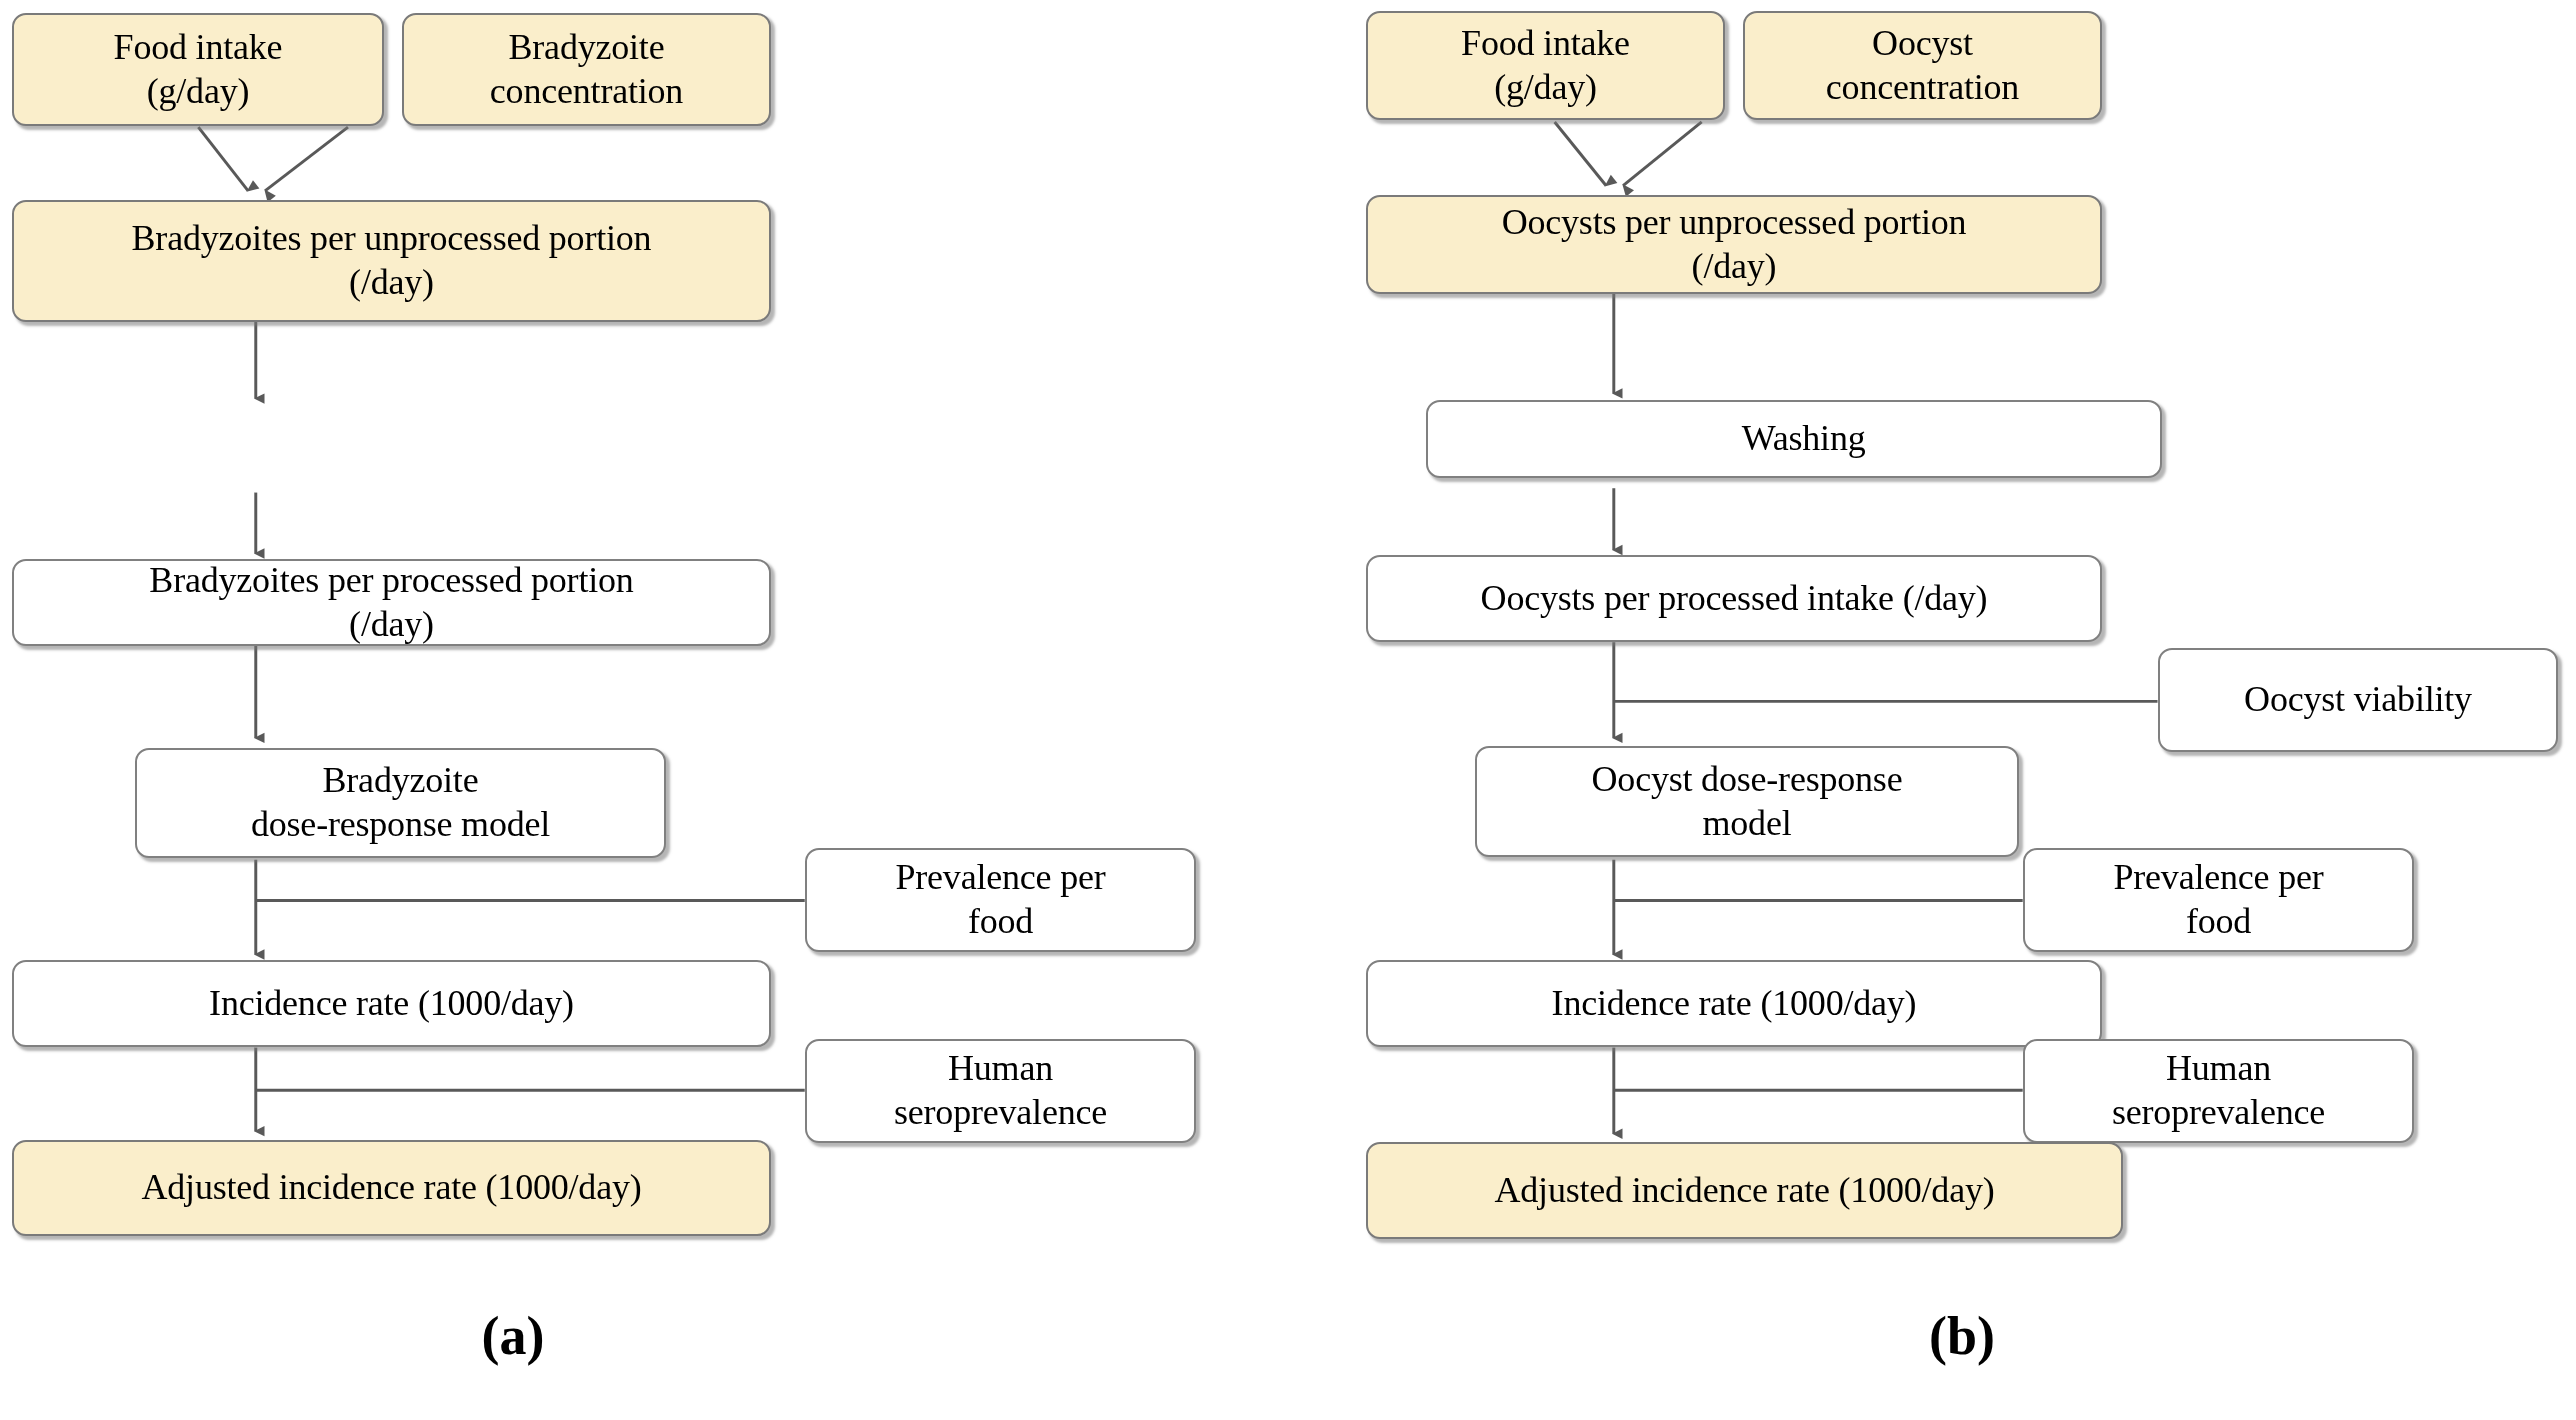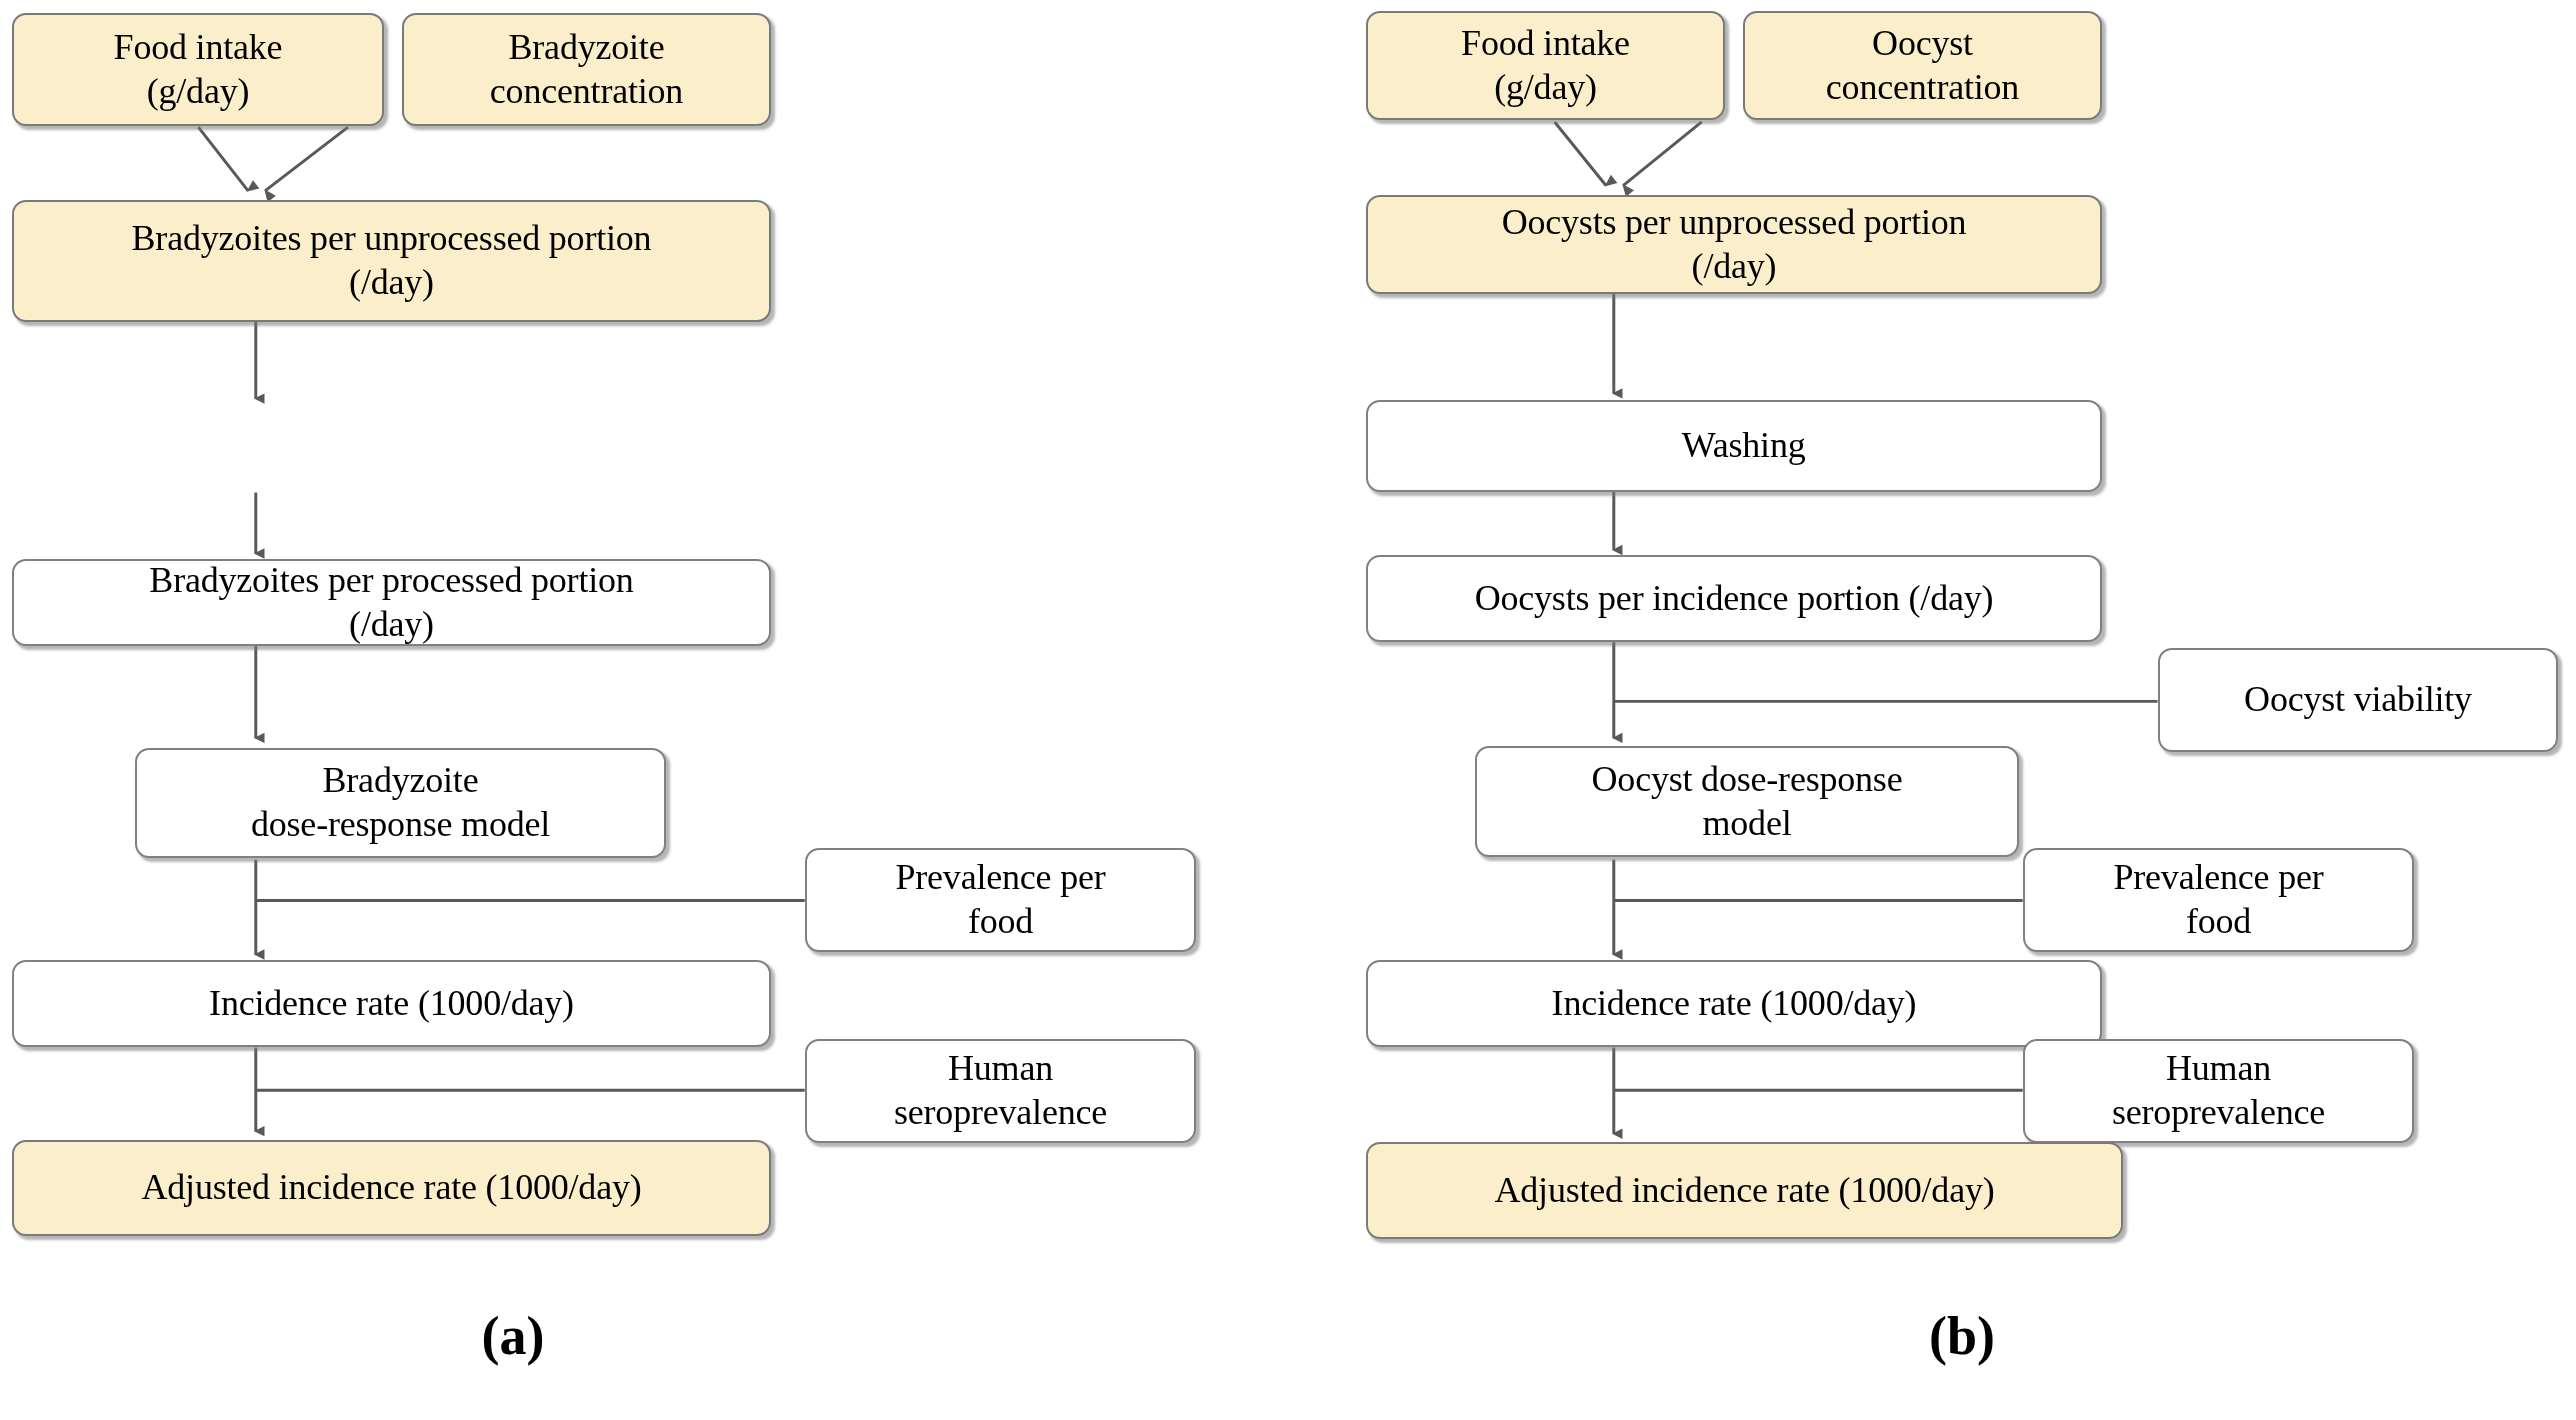--- a/index.html
+++ b/index.html
@@ -172,26 +172,26 @@
   <div class="node highlight" style="left:1743px; top:11.3px; width:359px; height:109px;">
     <span class="txt">Oocyst
 concentration</span>
   </div>
 
   <div class="node highlight" style="left:1366px; top:195px; width:736px; height:99px;">
     <span class="txt">Oocysts per unprocessed portion
 (/day)</span>
   </div>
 
-  <div class="node" style="left:1366px; top:400px; width:736px; height:92px;padding-left:28px;">
+  <div class="node" style="left:1426px; top:400px; width:736px; height:78px;padding-left:28px;">
     <span class="txt">Washing</span>
   </div>
 
   <div class="node" style="left:1366px; top:555px; width:736px; height:87px;">
-    <span class="txt">Oocysts per incidence portion (/day)</span>
+    <span class="txt">Oocysts per processed intake (/day)</span>
   </div>
 
   <div class="node" style="left:2158px; top:648px; width:400px; height:104px;border-radius:14px;">
     <span class="txt">Oocyst viability</span>
   </div>
 
   <div class="node" style="left:1475px; top:746px; width:544px; height:111px;">
     <span class="txt">Oocyst dose-response
 model</span>
   </div>

